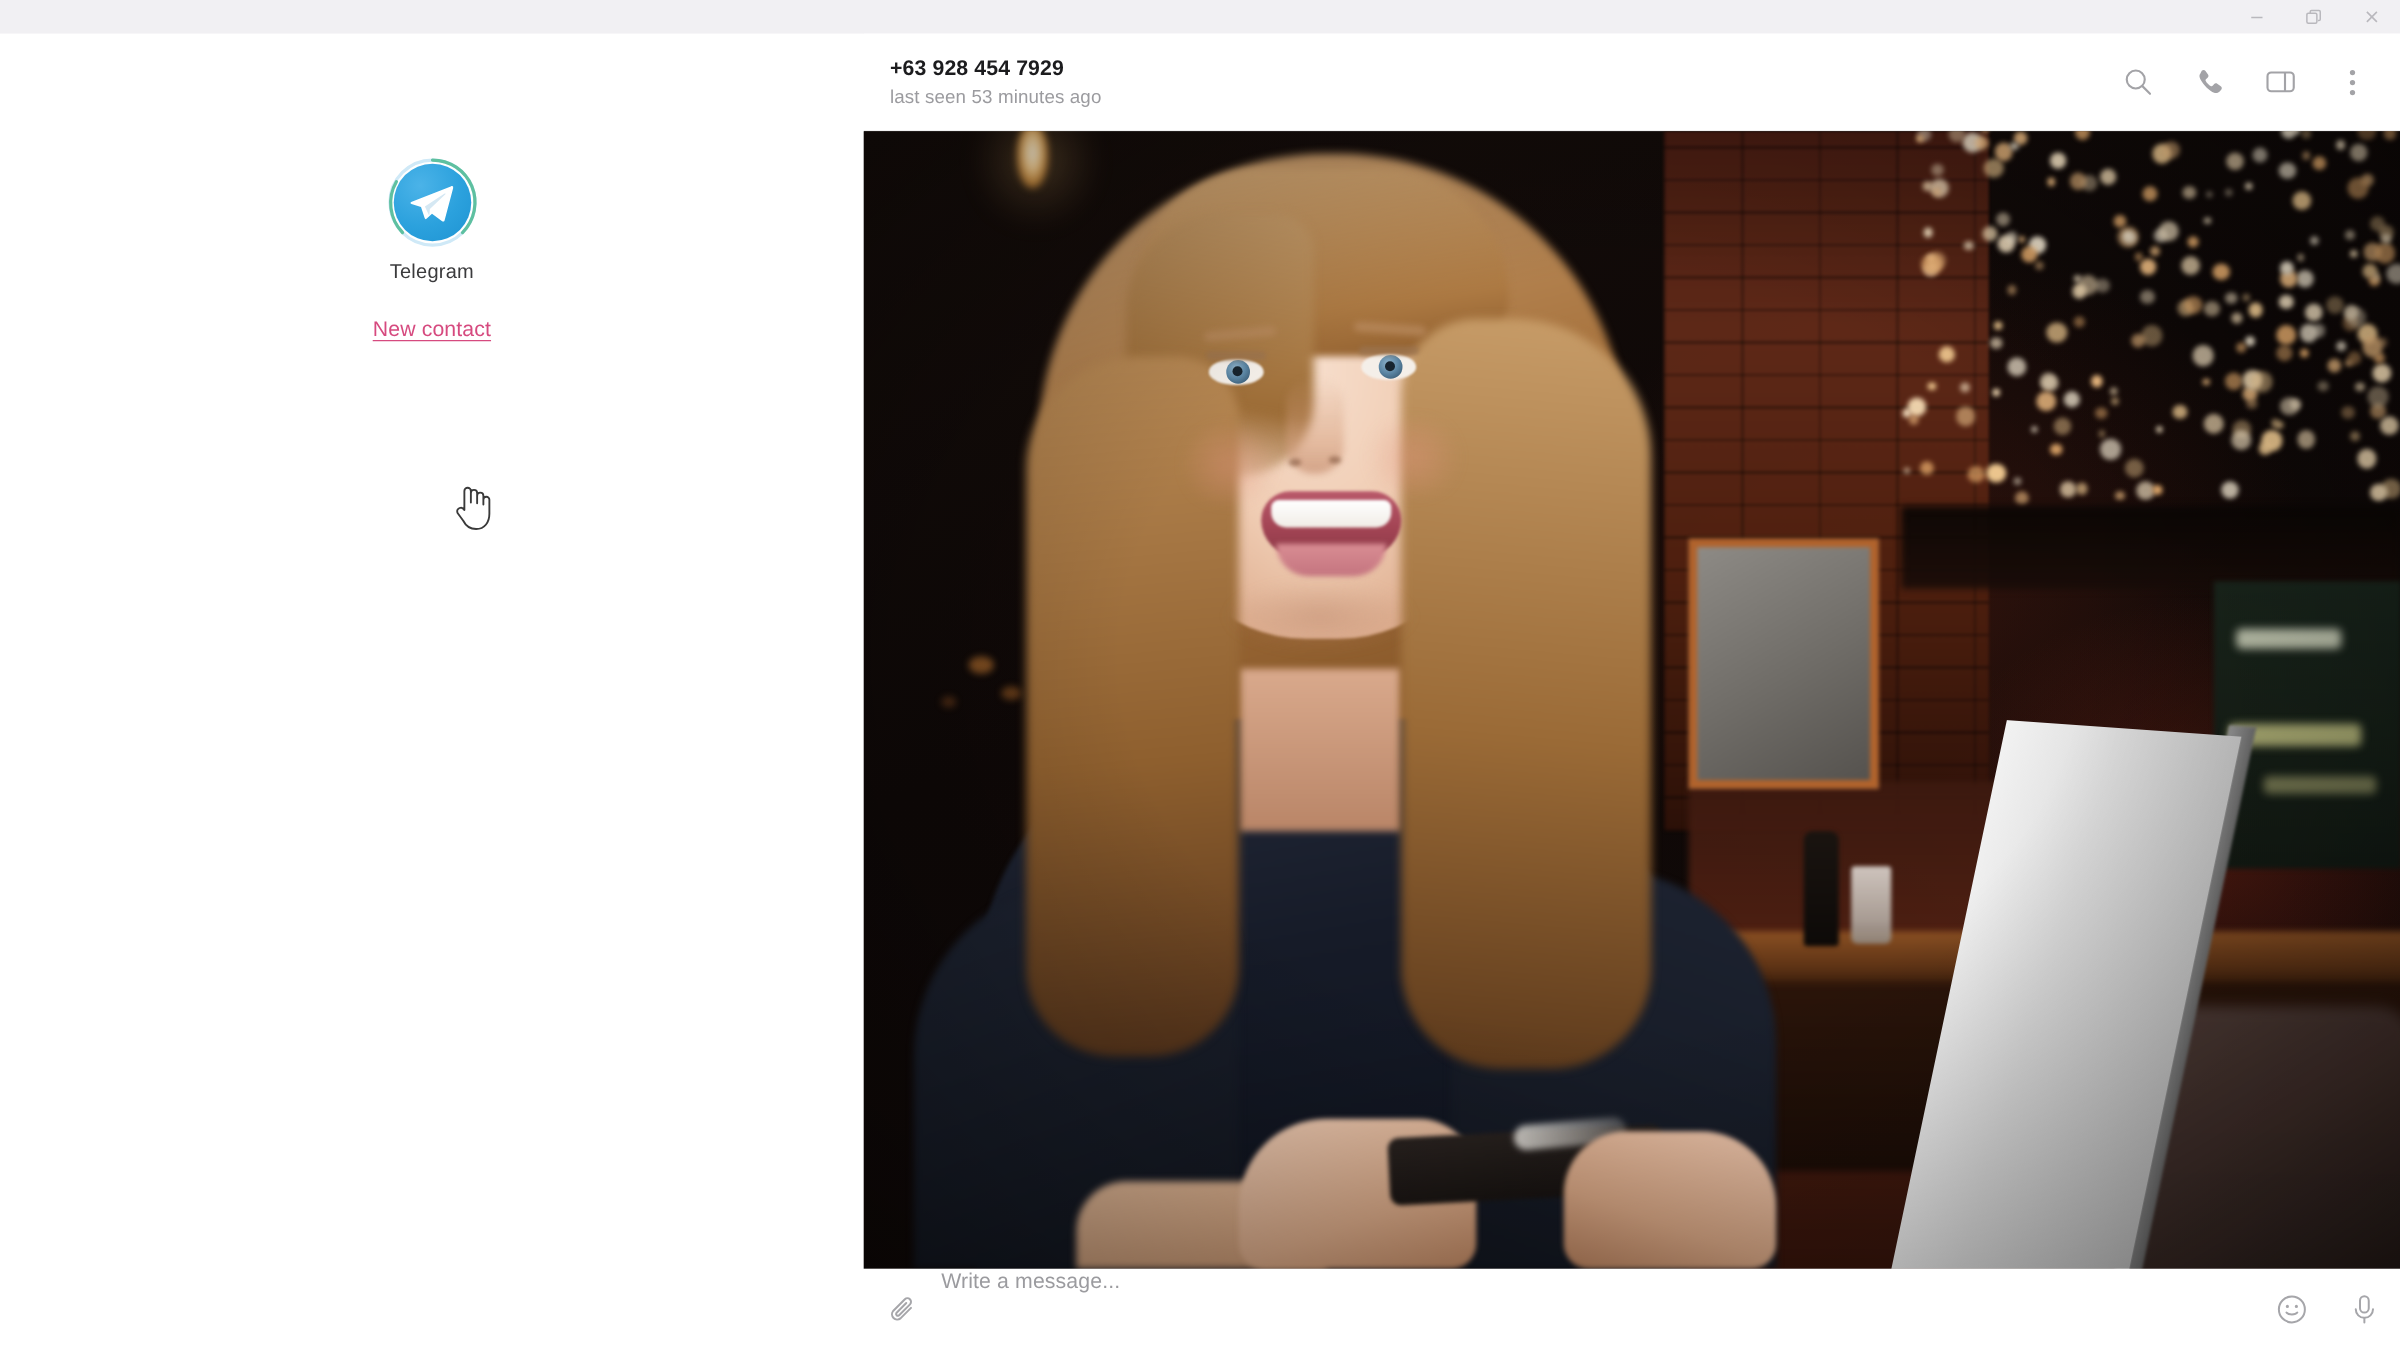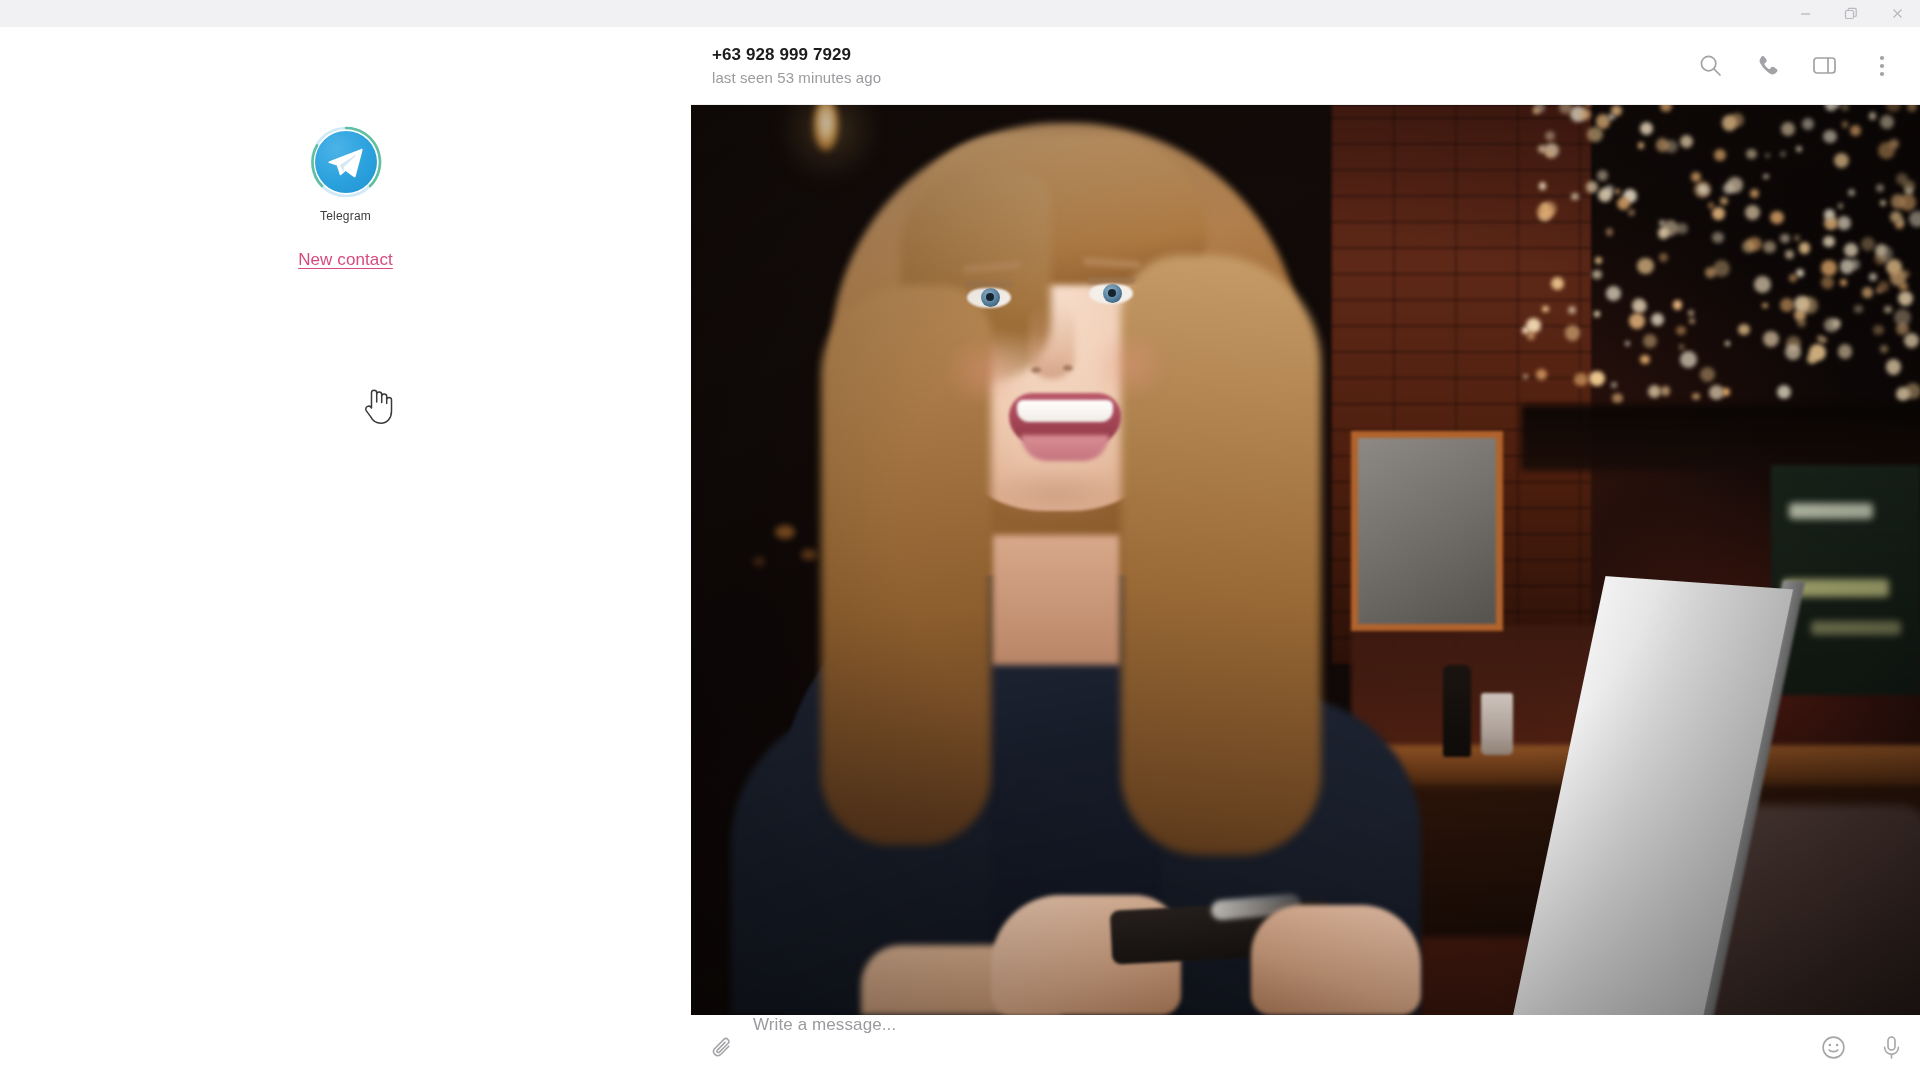--- a/index.html
+++ b/index.html
@@ -116,21 +116,21 @@
     border-radius: 50%;
     background: radial-gradient(circle at 34% 28%, #4bb3e8 0%, #2ba1dd 55%, #1e93d2 100%);
     display: flex;
     align-items: center;
     justify-content: center;
   }
   .logo-circle svg { display: block; margin-left: -1px; margin-top: 1px; }
 
   .app-name {
     margin-top: 10px;
-    font-size: 12px;
+    font-size: 16px;
     color: #3b3b3d;
     letter-spacing: 0.2px;
   }
 
   .chats-hint {
     margin-top: 65px;
     font-size: 17px;
     color: #9b9b9f;
     letter-spacing: 0.1px;
   }
@@ -708,21 +708,21 @@
 
     <svg class="cursor-hand" viewBox="0 0 34 40">
       <path d="M11.5 20.5 V7.8 a2.6 2.6 0 0 1 5.2 0 V17 V9.4 a2.5 2.5 0 0 1 5 0 V17.6 V11.6 a2.5 2.5 0 0 1 5 0 V18.6 V14.8 a2.4 2.4 0 0 1 4.8 0 V26 c0 6.6 -3.6 12.2 -10.6 12.2 c-5.4 0 -8.3 -2.6 -10.3 -6.6 L6.2 25.6 c-1 -2 -.2 -3.5 1.5 -4.2 c1.4 -.6 2.8 -.1 3.8 1.6 z" fill="#ffffff" stroke="#3a3a3a" stroke-width="1.5" stroke-linejoin="round"></path>
     </svg>
   </div>
 
   <div class="right-panel">
 
     <div class="chat-header">
       <div class="chat-peer">
-        <div class="peer-title">+63 928 999 7929</div>
+        <div class="peer-title">+63 928 454 7929</div>
         <div class="peer-status">last seen 53 minutes ago</div>
       </div>
 
       <div class="header-actions">
         <div class="hdr-btn">
           <svg width="23" height="23" viewBox="0 0 23 23">
             <circle cx="9.6" cy="9.6" r="7.2" fill="none" stroke="currentColor" stroke-width="1.7"></circle>
             <line x1="14.9" y1="14.9" x2="21" y2="21" stroke="currentColor" stroke-width="1.7" stroke-linecap="round"></line>
           </svg>
         </div>

